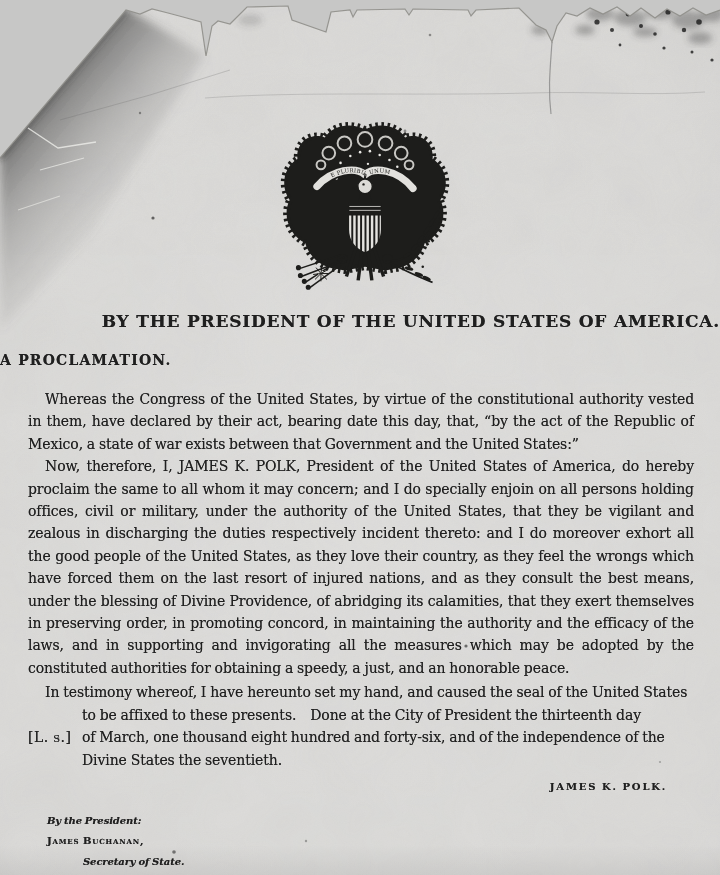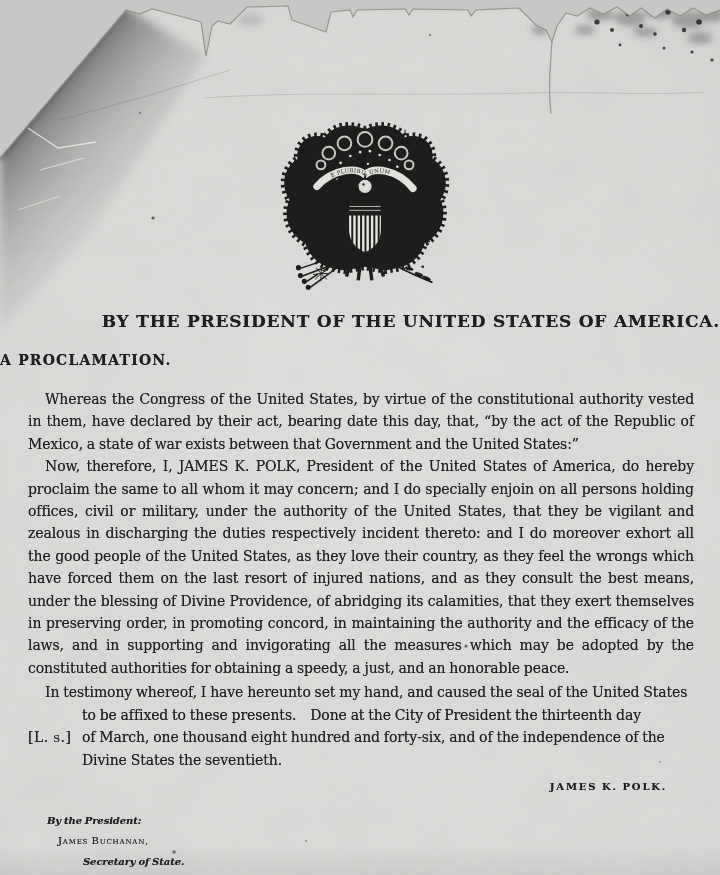--- a/index.html
+++ b/index.html
@@ -42,21 +42,21 @@
     font-variant:small-caps;letter-spacing:0.5px;
   }
 
   .signature{
     margin-top:5px;text-align:right;padding-right:27px;
     font-size:10px;font-weight:bold;letter-spacing:1.8px;line-height:22px;
   }
 
   .attestation{margin-top:13px;margin-left:19px;line-height:20.5px;font-size:10px;}
   .attest-by{font-style:italic;font-weight:bold;}
-  .attest-name{font-variant:small-caps;font-weight:normal;letter-spacing:0.8px;margin-left:11px;}
+  .attest-name{font-variant:small-caps;font-weight:bold;letter-spacing:0.8px;}
   .attest-title{font-style:italic;font-weight:bold;margin-left:36px;}
 </style>
 </head>
 <body>
 
 <div class="stage">
 
   <svg class="paper-svg" viewBox="0 0 720 875" aria-hidden="true">
     <defs>
       <clipPath id="paperClip">

